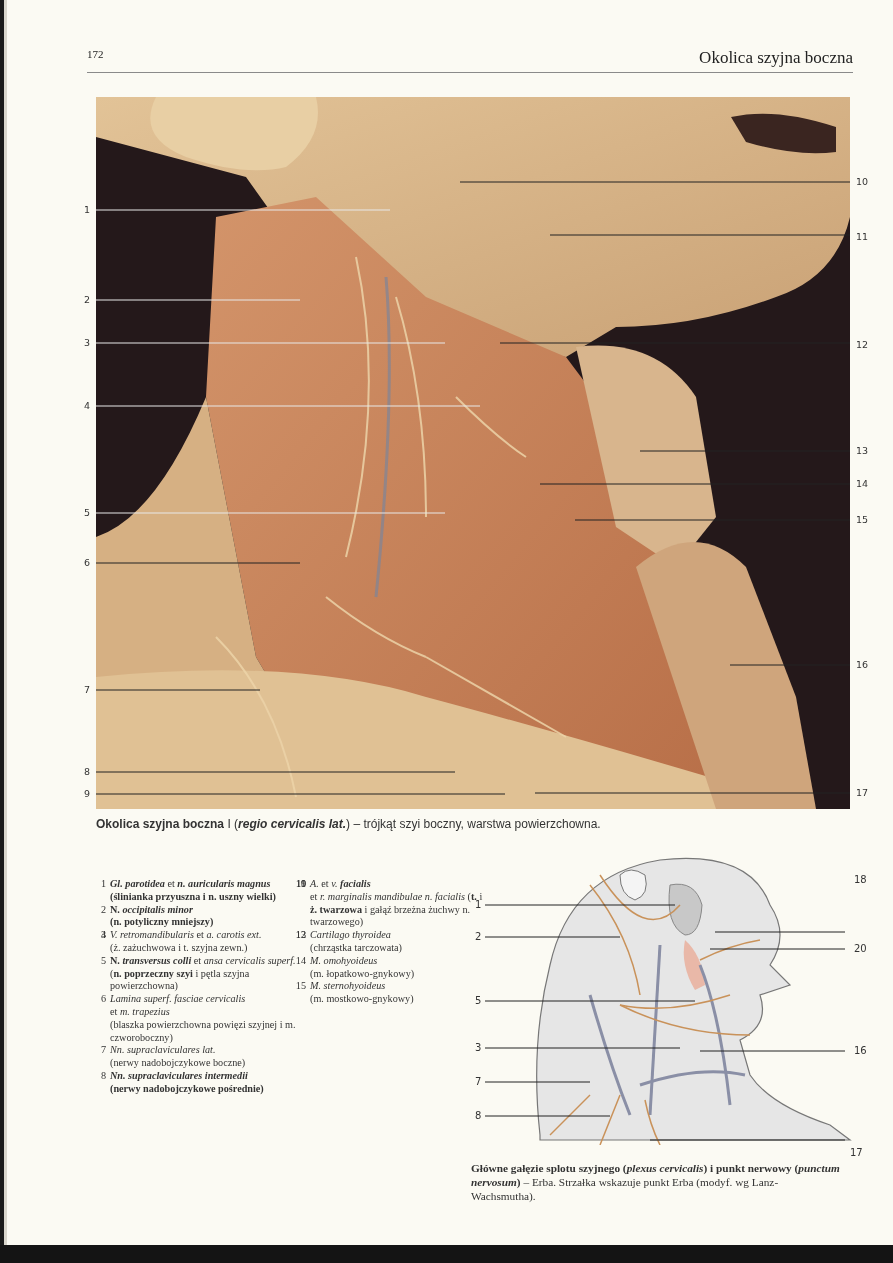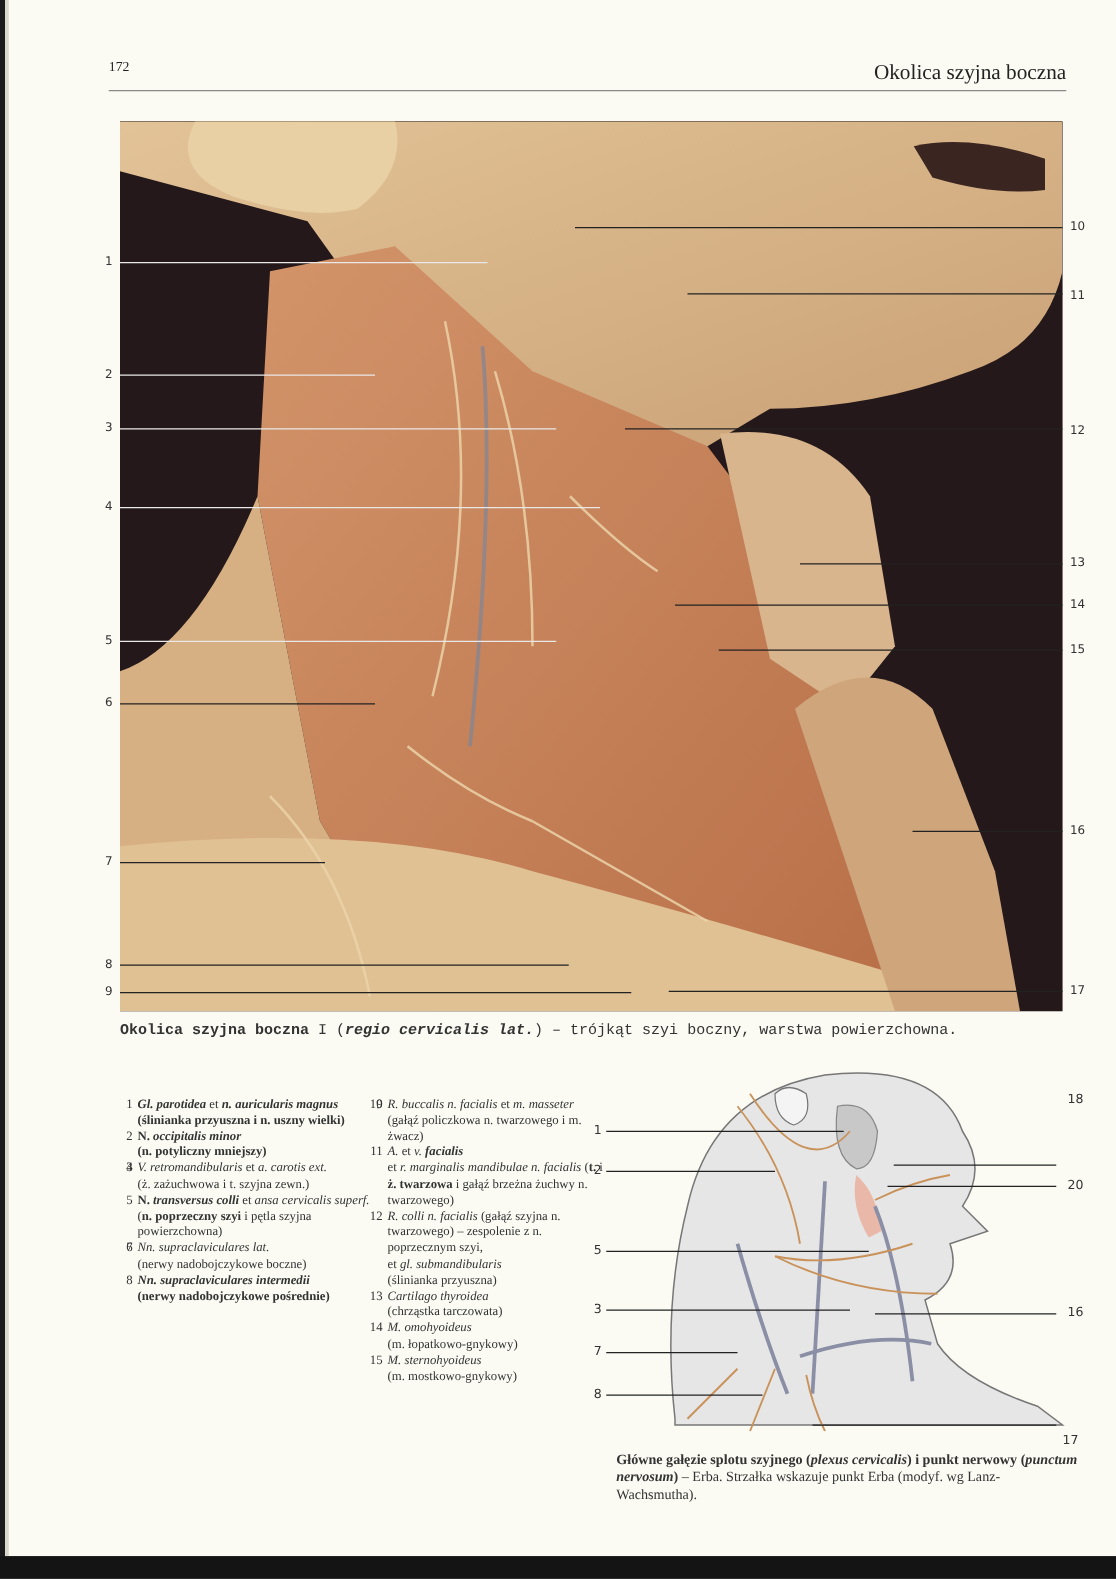--- a/index.html
+++ b/index.html
@@ -8,35 +8,35 @@
   .bottom-dark { position:absolute; left:0; top:1245px; width:893px; height:18px; background:#141414; }
   .header { position:absolute; left:80px; top:48px; width:766px; height:24px; border-bottom:1px solid #8a8a8a; }
   .page-number { position:absolute; left:0; top:0; font-size:11px; color:#222; font-family:"Liberation Serif", serif; }
   .running-title { position:absolute; right:0; top:0; font-size:17px; color:#222; font-family:"Liberation Serif", serif; }
 
   .photo { position:absolute; left:96px; top:97px; width:754px; height:712px; overflow:hidden; background:#24181a; }
   .photo svg { position:absolute; left:0; top:0; }
   .photo-labels { position:absolute; left:0; top:0; width:893px; height:830px; pointer-events:none; }
   .lbl { position:absolute; font-family:"DejaVu Sans", sans-serif; font-size:9.5px; color:#333; }
 
-  .caption { position:absolute; left:96px; top:817px; width:560px; font-size:12px; color:#333; font-family:Liberation Mono, monospace; white-space:nowrap; }
+  .caption { position:absolute; left:96px; top:817px; width:560px; font-size:12px; color:#333; font-family:Liberation Sans, sans-serif; white-space:nowrap; }
   .caption b { font-weight:bold; }
   .caption i { font-style:italic; }
 
   .legend-col { position:absolute; top:878px; font-size:10.2px; line-height:12.8px; color:#333; font-family:"Liberation Serif", serif; }
   .legend-col .item { position:relative; padding-left:18px; }
   .legend-col .num { position:absolute; left:0; top:0; width:14px; text-align:right; }
   .legend-col i { font-style:italic; }
   .legend-col b { font-weight:bold; }
   .col1 { left:92px; width:205px; }
   .col2 { left:292px; width:195px; }
 
   .diagram { position:absolute; left:470px; top:845px; width:400px; height:300px; }
   .diag-lbl { position:absolute; font-family:"DejaVu Sans", sans-serif; font-size:10px; color:#333; }
-  .caption2 { position:absolute; left:493px; top:1161px; width:370px; font-size:11.3px; line-height:14px; color:#333; font-family:"Liberation Serif", serif; }
+  .caption2 { position:absolute; left:471px; top:1161px; width:370px; font-size:11.3px; line-height:14px; color:#333; font-family:"Liberation Serif", serif; }
   .caption2 b { font-weight:bold; }
   .caption2 i { font-style:italic; }
 </style>
 </head>
 <body>
 
 <div class="page">
   <div class="header">
     <span class="page-number">172</span>
     <span class="running-title">Okolica szyjna boczna</span>
@@ -129,30 +129,30 @@
 </div>
 
 <div class="caption"><b>Okolica szyjna boczna</b><span> I (</span><b><i>regio cervicalis lat.</i></b><span>) – trójkąt szyi boczny, warstwa powierzchowna.</span></div>
 
 <div class="legend-col col1">
   <div class="item"><span class="num">1</span><span><b><i>Gl. parotidea</i></b> et <b><i>n. auricularis magnus</i></b> <b>(ślinianka przyuszna i n. uszny wielki)</b></span></div>
   <div class="item"><span class="num">2</span><span><b>N. <i>occipitalis minor</i></b><br><b>(n. potyliczny mniejszy)</b></span></div>
   <div class="item"><span class="num">3</span></div>
   <div class="item"><span class="num">4</span><span><i>V. retromandibularis</i> et <i>a. carotis ext.</i><br>(ż. zażuchwowa i t. szyjna zewn.)</span></div>
   <div class="item"><span class="num">5</span><span><b>N. <i>transversus colli</i></b> et <i>ansa cervicalis superf.</i> (<b>n. poprzeczny szyi</b> i pętla szyjna powierzchowna)</span></div>
-  <div class="item"><span class="num">6</span></div>
+  <div class="item"><span class="num">6</span><span><i>Lamina superf. fasciae cervicalis</i><br>et <i>m. trapezius</i><br>(blaszka powierzchowna powięzi szyjnej i m. czworoboczny)</span></div>
   <div class="item"><span class="num">7</span><span><i>Nn. supraclaviculares lat.</i><br>(nerwy nadobojczykowe boczne)</span></div>
   <div class="item"><span class="num">8</span><span><b><i>Nn. supraclaviculares intermedii</i></b><br><b>(nerwy nadobojczykowe pośrednie)</b></span></div>
 </div>
 
 <div class="legend-col col2">
   <div class="item"><span class="num">9</span></div>
-  <div class="item"><span class="num">10</span><span><i>R. buccalis n. facialis</i> et <i>m. masseter</i><br>(gałąź policzkowa n. twarzowego i m. żwacz)</span></div>
+  <div class="item"><span class="num">10</span></div>
   <div class="item"><span class="num">11</span><span><i>A.</i> et <i>v.</i> <b><i>facialis</i></b><br>et <i>r. marginalis mandibulae n. facialis</i> (<b>t.</b> i <b>ż. twarzowa</b> i gałąź brzeżna żuchwy n. twarzowego)</span></div>
-  <div class="item"><span class="num">12</span><span><i>R. colli n. facialis</i> (gałąź szyjna n. twarzowego) – zespolenie z n. poprzecznym szyi,<br>et <i>gl. submandibularis</i><br>(ślinianka przyuszna)</span></div>
+  <div class="item"><span class="num">12</span></div>
   <div class="item"><span class="num">13</span><span><i>Cartilago thyroidea</i><br>(chrząstka tarczowata)</span></div>
   <div class="item"><span class="num">14</span><span><i>M. omohyoideus</i><br>(m. łopatkowo-gnykowy)</span></div>
   <div class="item"><span class="num">15</span><span><i>M. sternohyoideus</i><br>(m. mostkowo-gnykowy)</span></div>
 </div>
 
 <div class="diagram">
   <svg width="400" height="300" viewBox="0 0 400 300">
     <path d="M70,290 Q60,200 80,120 Q100,30 190,15 Q280,5 300,60 Q320,90 300,120 L320,140 L290,150 Q300,180 270,195 L280,230 Q300,260 360,280 L380,295 L70,295 Z" fill="#e6e6e6" stroke="#777" stroke-width="1.2"></path>
     <path d="M150,30 Q160,20 175,30 Q180,50 165,55 Q150,50 150,30 Z" fill="#f4f4f4" stroke="#777"></path>
     <path d="M200,40 Q225,35 232,60 Q230,90 215,90 Q195,80 200,40 Z" fill="#c8c8c8" stroke="#888"></path>

